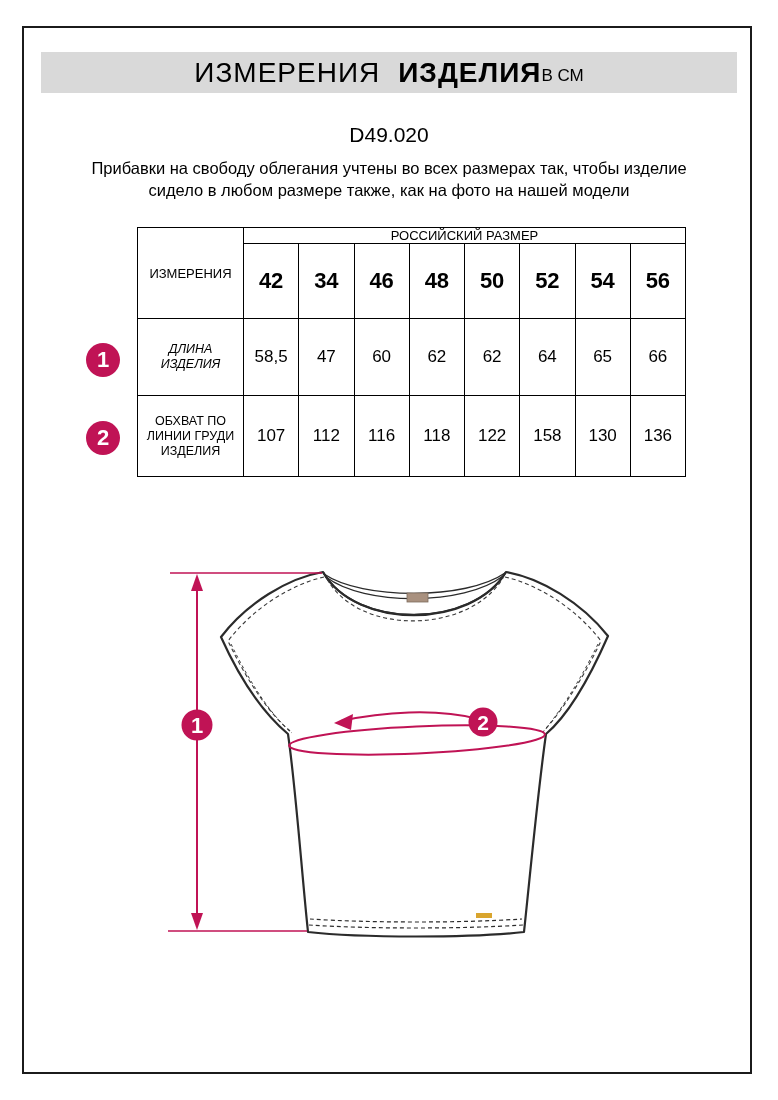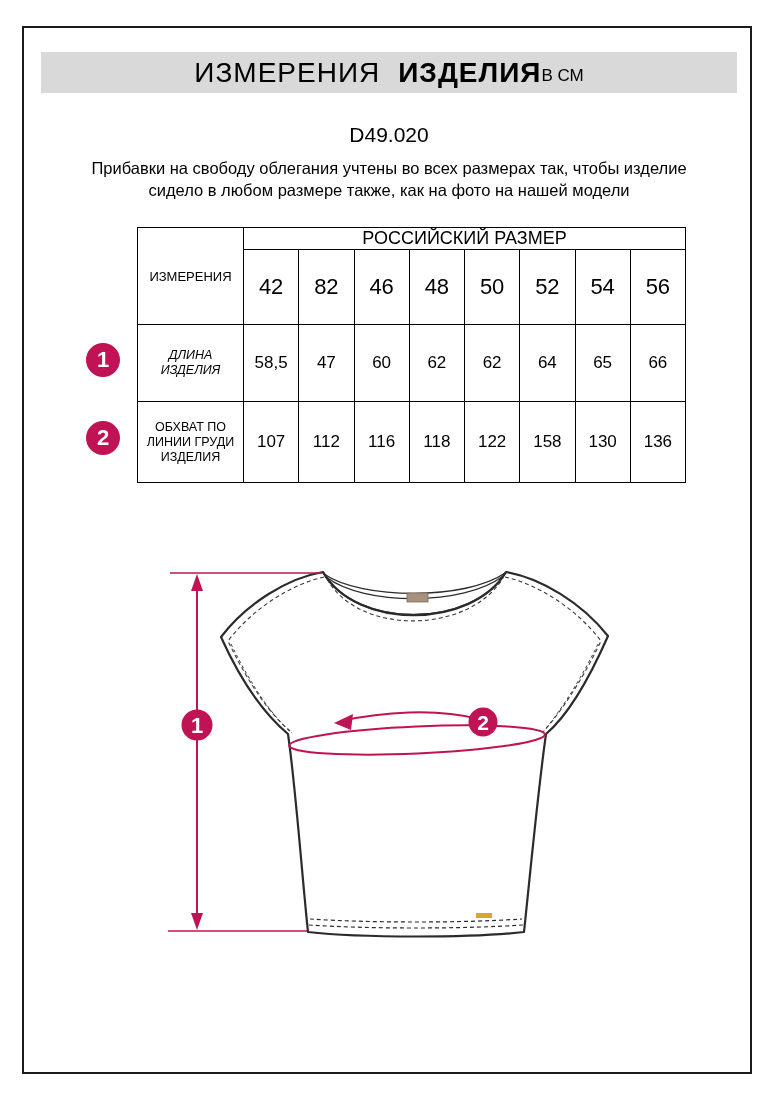--- a/index.html
+++ b/index.html
@@ -28,22 +28,22 @@
   }
   table.size-table{
     position:absolute;left:137px;top:227px;border-collapse:collapse;
     table-layout:fixed;width:549px;
   }
   table.size-table td{
     border:1.4px solid #000;text-align:center;vertical-align:middle;
     padding:0;background:#fff;
   }
   td.meas-head{width:105px;font-size:13px;}
-  td.size-group-head{height:15px;font-size:18px;margin-top:32px;}
-  td.size-cell{height:74px;font-size:22px;font-weight:normal;width:55px;}
+  td.size-group-head{height:15px;font-size:13px;margin-top:32px;}
+  td.size-cell{height:74px;font-size:22px;font-weight:bold;width:55px;}
   td.row-label{font-size:12.5px;line-height:15px;}
   td.value-cell{font-size:17px;}
   tr.data-row-1 td{height:76px;}
   tr.data-row-2 td{height:80px;}
   .badge{
     position:absolute;width:34px;height:34px;border-radius:50%;
     color:#fff;font-weight:bold;font-size:22px;display:flex;
     align-items:center;justify-content:center;line-height:1;
   }
   #badge-row-1{left:86px;top:343px;}
@@ -66,21 +66,21 @@
 <div class="description">Прибавки на свободу облегания учтены во всех размерах так, чтобы изделие сидело в любом размере также, как на фото на нашей модели</div>
 
 <table class="size-table">
   <tbody>
       <tr>
     <td class="meas-head" rowspan="2">ИЗМЕРЕНИЯ</td>
     <td class="size-group-head" colspan="8">РОССИЙСКИЙ РАЗМЕР</td>
   </tr>
   <tr>
     <td class="size-cell">42</td>
-    <td class="size-cell">82</td>
+    <td class="size-cell">34</td>
     <td class="size-cell">46</td>
     <td class="size-cell">48</td>
     <td class="size-cell">50</td>
     <td class="size-cell">52</td>
     <td class="size-cell">54</td>
     <td class="size-cell">56</td>
   </tr>
   <tr class="data-row-1">
     <td class="row-label" style="white-space:pre-line;font-style:italic;">ДЛИНА
 ИЗДЕЛИЯ</td>

